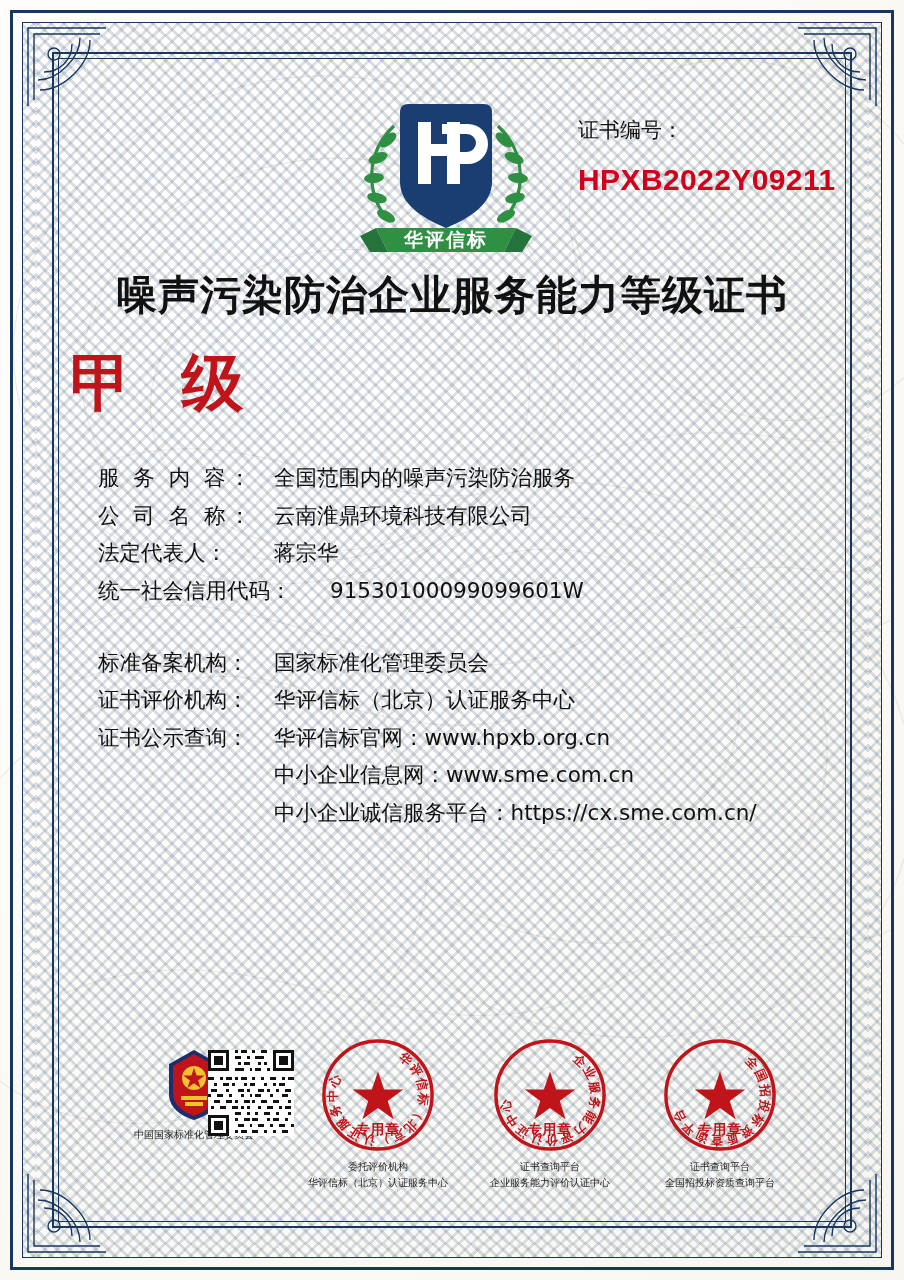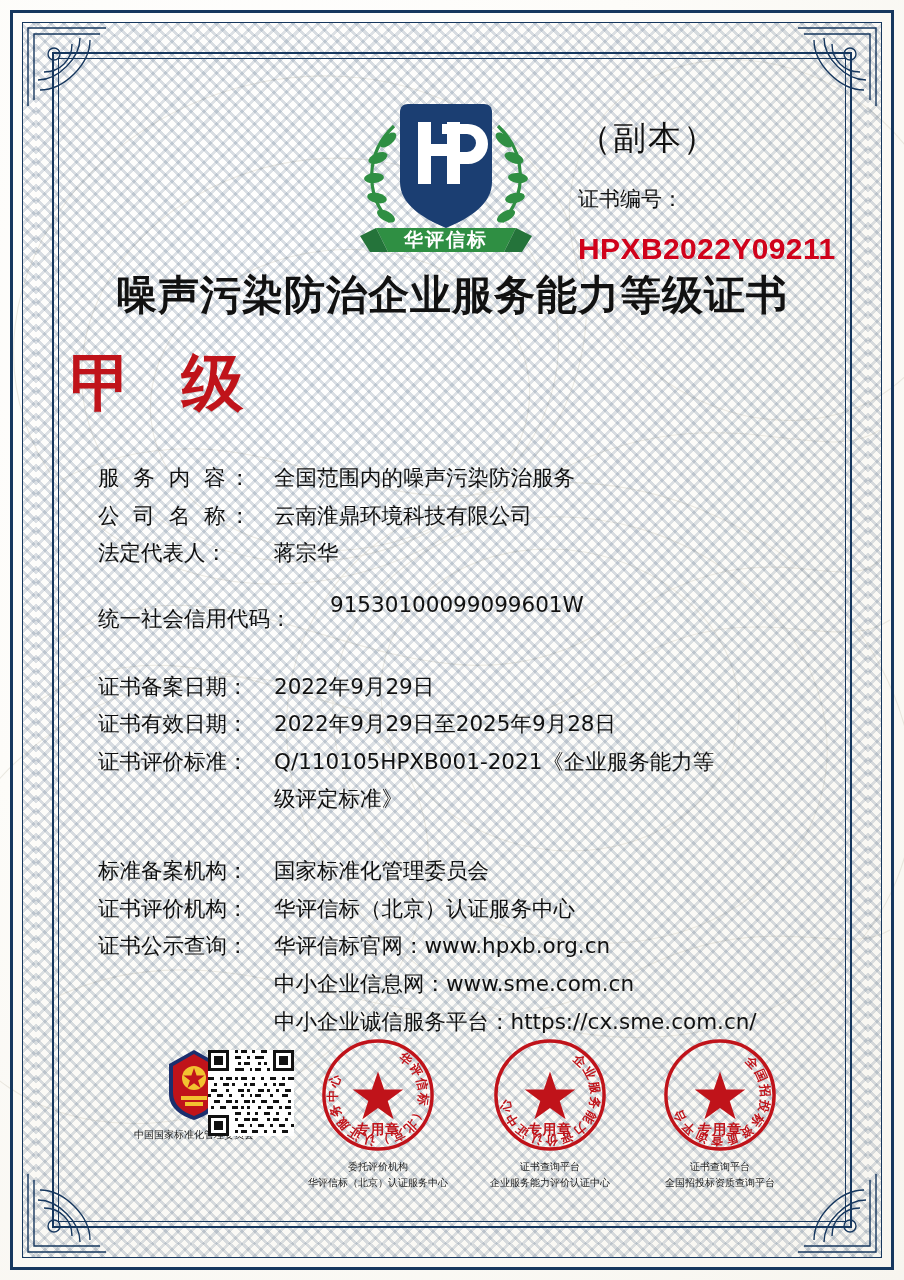--- a/index.html
+++ b/index.html
@@ -160,21 +160,21 @@
     align-items: center;
     font-size: 21.5px;
     color: #111;
     line-height: 1.75;
     white-space: nowrap;
   }
   .row .lbl {
     flex: 0 0 auto;
     min-width: 176px;
   }
-  .row .lbl.wide { min-width: 232px; margin-top: 28px; }
+  .row .lbl.wide { min-width: 232px; }
   .row .val { flex: 1 1 auto; }
   .row .val.cont { padding-left: 176px; }
   .spaced-5 { letter-spacing: 3.5px; }
 
   
   .seals {
     position: absolute;
     left: 0; right: 0;
     bottom: 26px;
     height: 160px;
@@ -303,21 +303,20 @@
           <path d="M96,38 h26 a20,20 0 0 1 0,40 h-14 v-12 h13 a9,9 0 0 0 0,-18 h-25 z"></path>
         </g>
 
         <path d="M30,142 L170,142 L158,166 L42,166 Z" fill="#2f8f43"></path>
         <path d="M30,142 L14,150 L24,166 L42,166 Z" fill="#24733a"></path>
         <path d="M170,142 L186,150 L176,166 L158,166 Z" fill="#24733a"></path>
         <text x="100" y="160" text-anchor="middle" fill="#ffffff" font-family="DejaVu Sans, sans-serif" font-size="19" font-weight="bold" letter-spacing="2">华评信标</text>
       </svg>
 
       <div class="copy-block">
-        <div class="copy-label">（副本）</div>
         <div class="cert-no-label">证书编号：</div>
         <div class="cert-no-value">HPXB2022Y09211</div>
       </div>
     </div>
 
     <div class="main-title">噪声污染防治企业服务能力等级证书</div>
     <div class="grade">甲 级</div>
 
     <div class="info-block">
       <div class="row">
@@ -331,37 +330,20 @@
       <div class="row">
         <span class="lbl">法定代表人：</span>
         <span class="val">蒋宗华</span>
       </div>
       <div class="row">
         <span class="lbl wide">统一社会信用代码：</span>
         <span class="val">91530100099099601W</span>
       </div>
     </div>
 
-    <div class="info-block second">
-      <div class="row">
-        <span class="lbl">证书备案日期：</span>
-        <span class="val">2022年9月29日</span>
-      </div>
-      <div class="row">
-        <span class="lbl">证书有效日期：</span>
-        <span class="val">2022年9月29日至2025年9月28日</span>
-      </div>
-      <div class="row">
-        <span class="lbl">证书评价标准：</span>
-        <span class="val">Q/110105HPXB001-2021《企业服务能力等</span>
-      </div>
-      <div class="row">
-        <span class="val cont">级评定标准》</span>
-      </div>
-    </div>
 
     <div class="info-block third">
       <div class="row">
         <span class="lbl">标准备案机构：</span>
         <span class="val">国家标准化管理委员会</span>
       </div>
       <div class="row">
         <span class="lbl">证书评价机构：</span>
         <span class="val">华评信标（北京）认证服务中心</span>
       </div>

